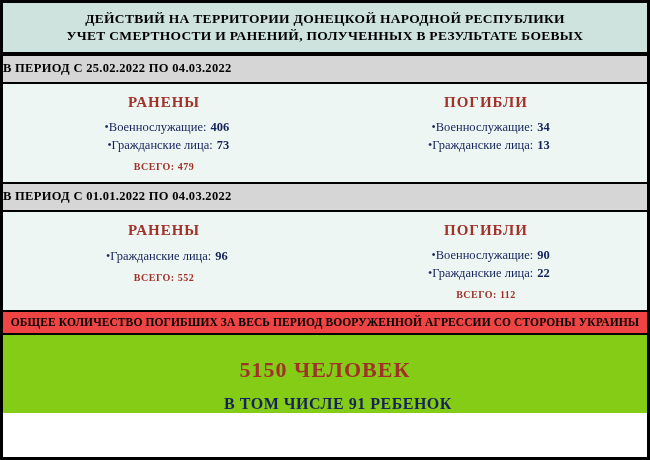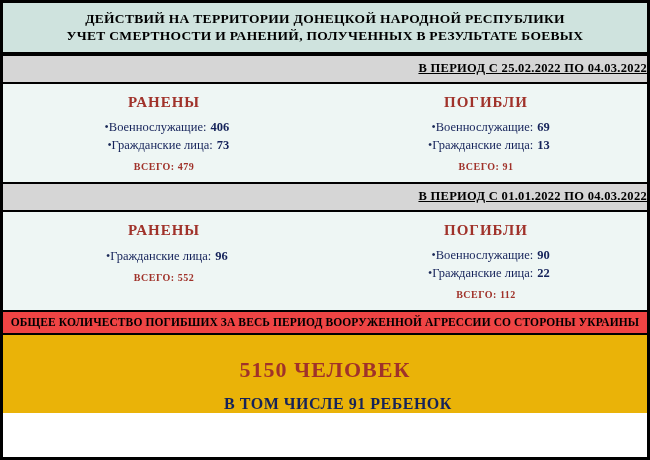--- a/index.html
+++ b/index.html
@@ -61,27 +61,26 @@
     font-weight: bold;
     color: #000000;
     letter-spacing: 0.3px;
     line-height: 17px;
     text-transform: uppercase;
   }
   .period-band {
     background: #d6d6d6;
     border-top: 2px solid #000000;
     border-bottom: 2px solid #000000;
-    text-align: right;
+    text-align: left;
     padding: 5px 0 6px 0;
     font-size: 12.5px;
     font-weight: bold;
     letter-spacing: 0.3px;
     color: #000000;
-    text-decoration: underline;
   }
   .stats-block {
     background: #eef6f4;
     padding: 8px 0 10px 0;
   }
   .stats-row {
     display: flex;
   }
   .stats-col {
     width: 50%;
@@ -135,21 +134,21 @@
     border-top: 2px solid #000000;
     border-bottom: 2px solid #000000;
     text-align: center;
     padding: 4px 0 5px 0;
     font-size: 11.5px;
     font-weight: bold;
     letter-spacing: 0.1px;
     color: #000000;
   }
   .final {
-    background: #eab308;
+    background: #84cc16;
     text-align: center;
     padding: 22px 0 0 0;
   }
   .final-main {
     font-size: 22px;
     font-weight: bold;
     color: #a0322a;
     letter-spacing: 1px;
   }
   .final-sub {
@@ -206,29 +205,25 @@
           <div class="total">
             <span>ВСЕГО:</span>
             <span>479</span>
           </div>
         </div>
 
         <div class="stats-col">
           <div class="col-heading">ПОГИБЛИ</div>
           <div class="items">
             <div class="item">
-              <span class="bullet">•</span><span class="item-label">Военнослужащие:</span><span class="item-value">69</span>
+              <span class="bullet">•</span><span class="item-label">Военнослужащие:</span><span class="item-value">34</span>
             </div>
             <div class="item">
               <span class="bullet">•</span><span class="item-label">Гражданские  лица:</span><span class="item-value">13</span>
             </div>
-          </div>
-          <div class="total">
-            <span>ВСЕГО:</span>
-            <span>91</span>
           </div>
         </div>
 
       </div>
     </div>
 
     <div class="period-band">В ПЕРИОД С 01.01.2022 ПО 04.03.2022</div>
 
     <div class="stats-block">
       <div class="stats-row">

